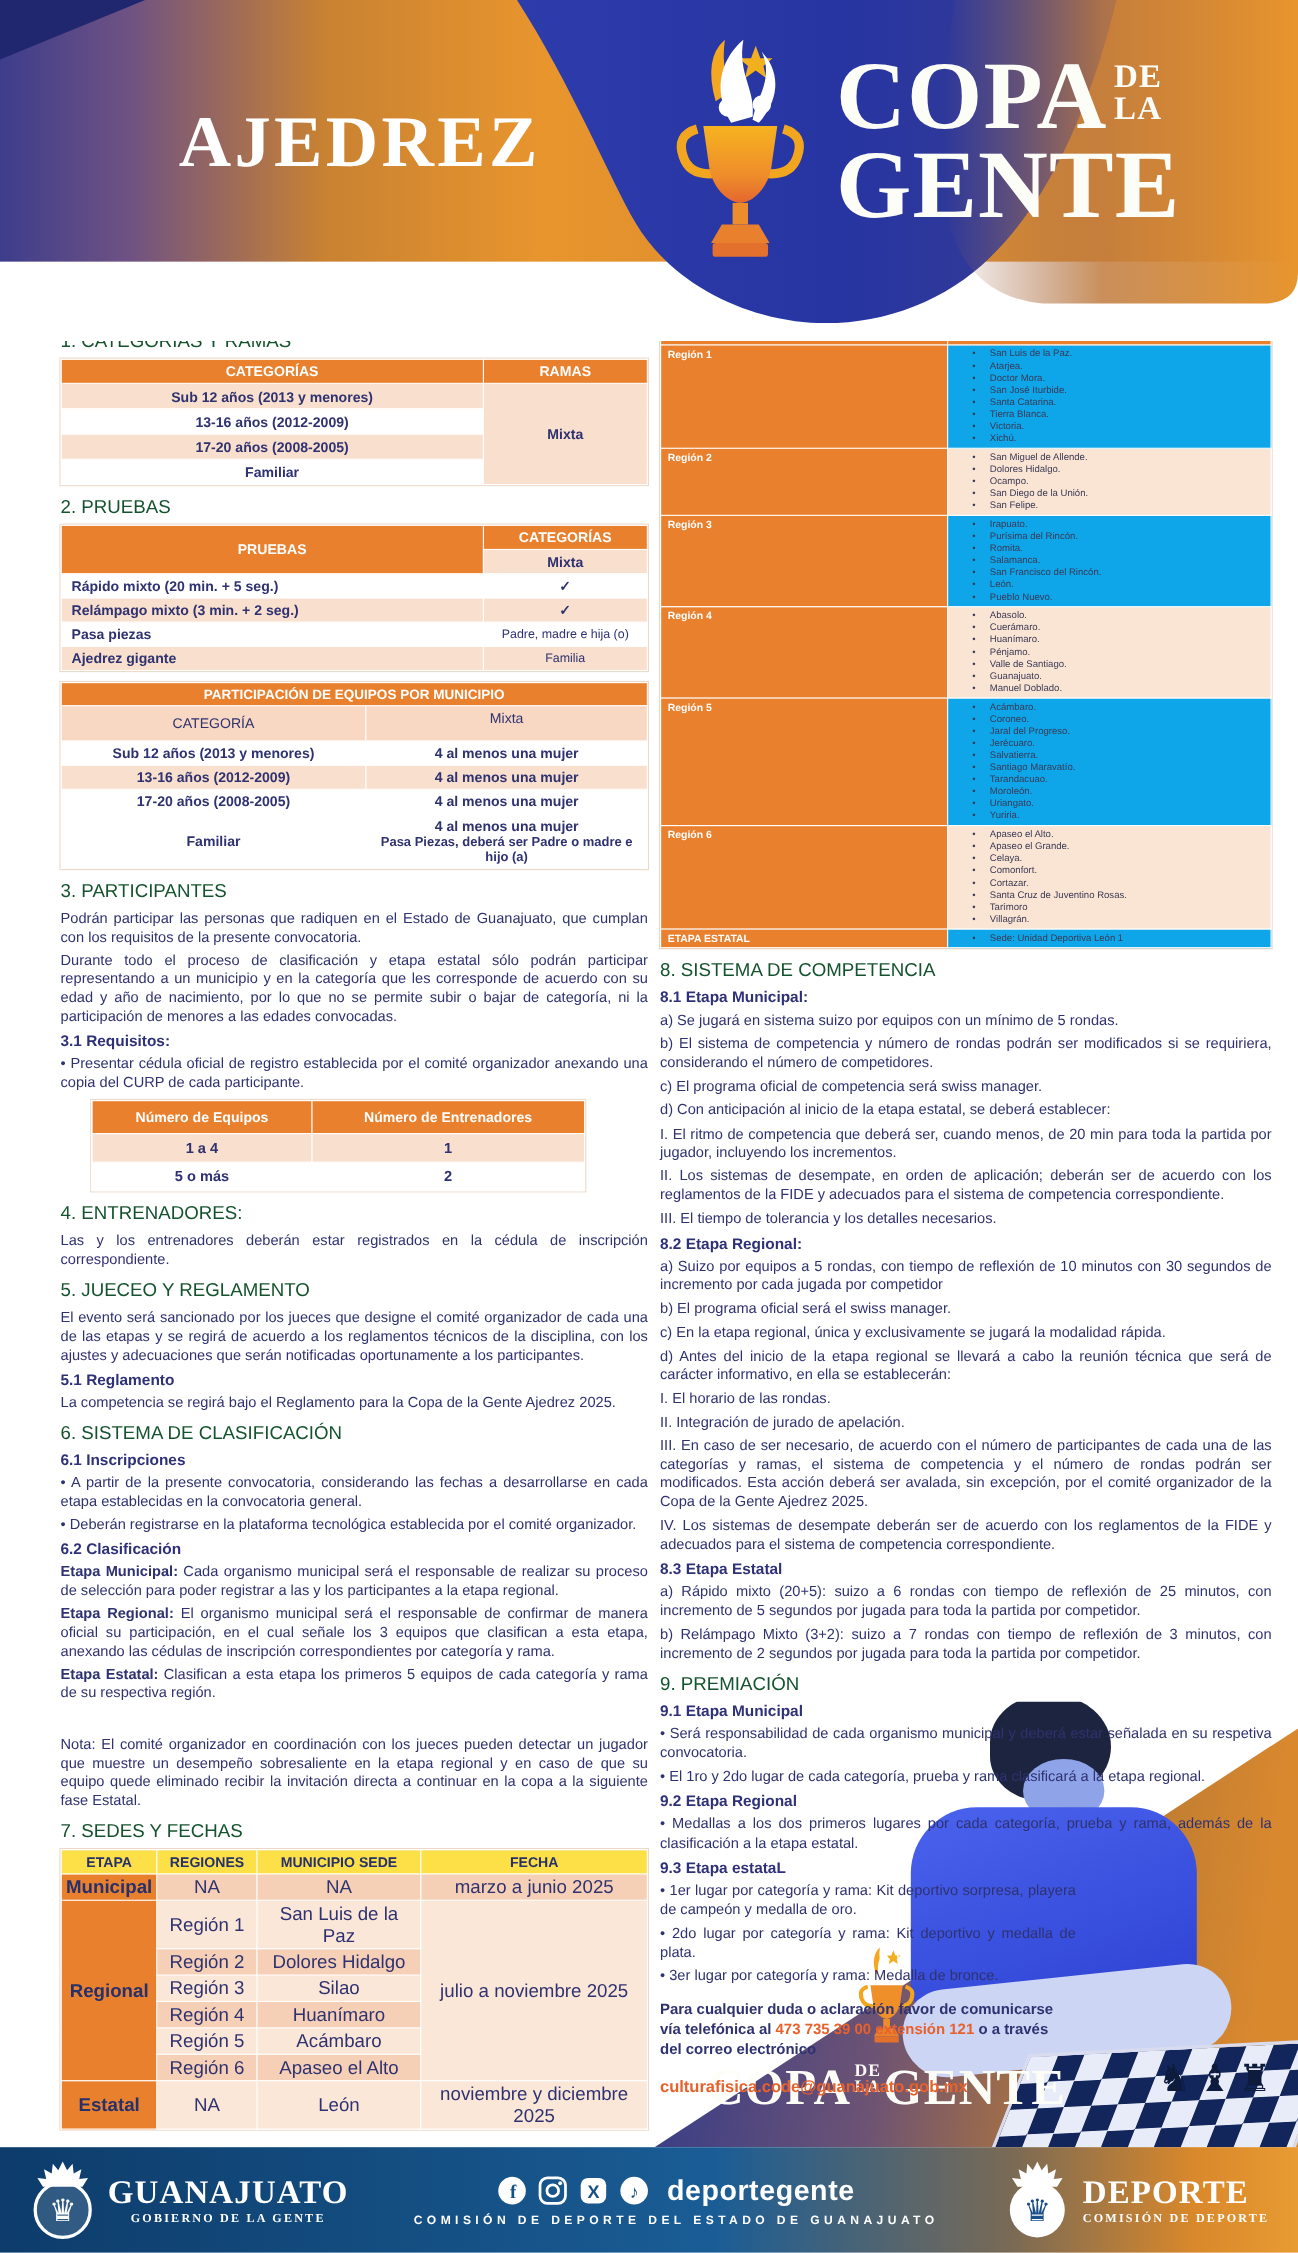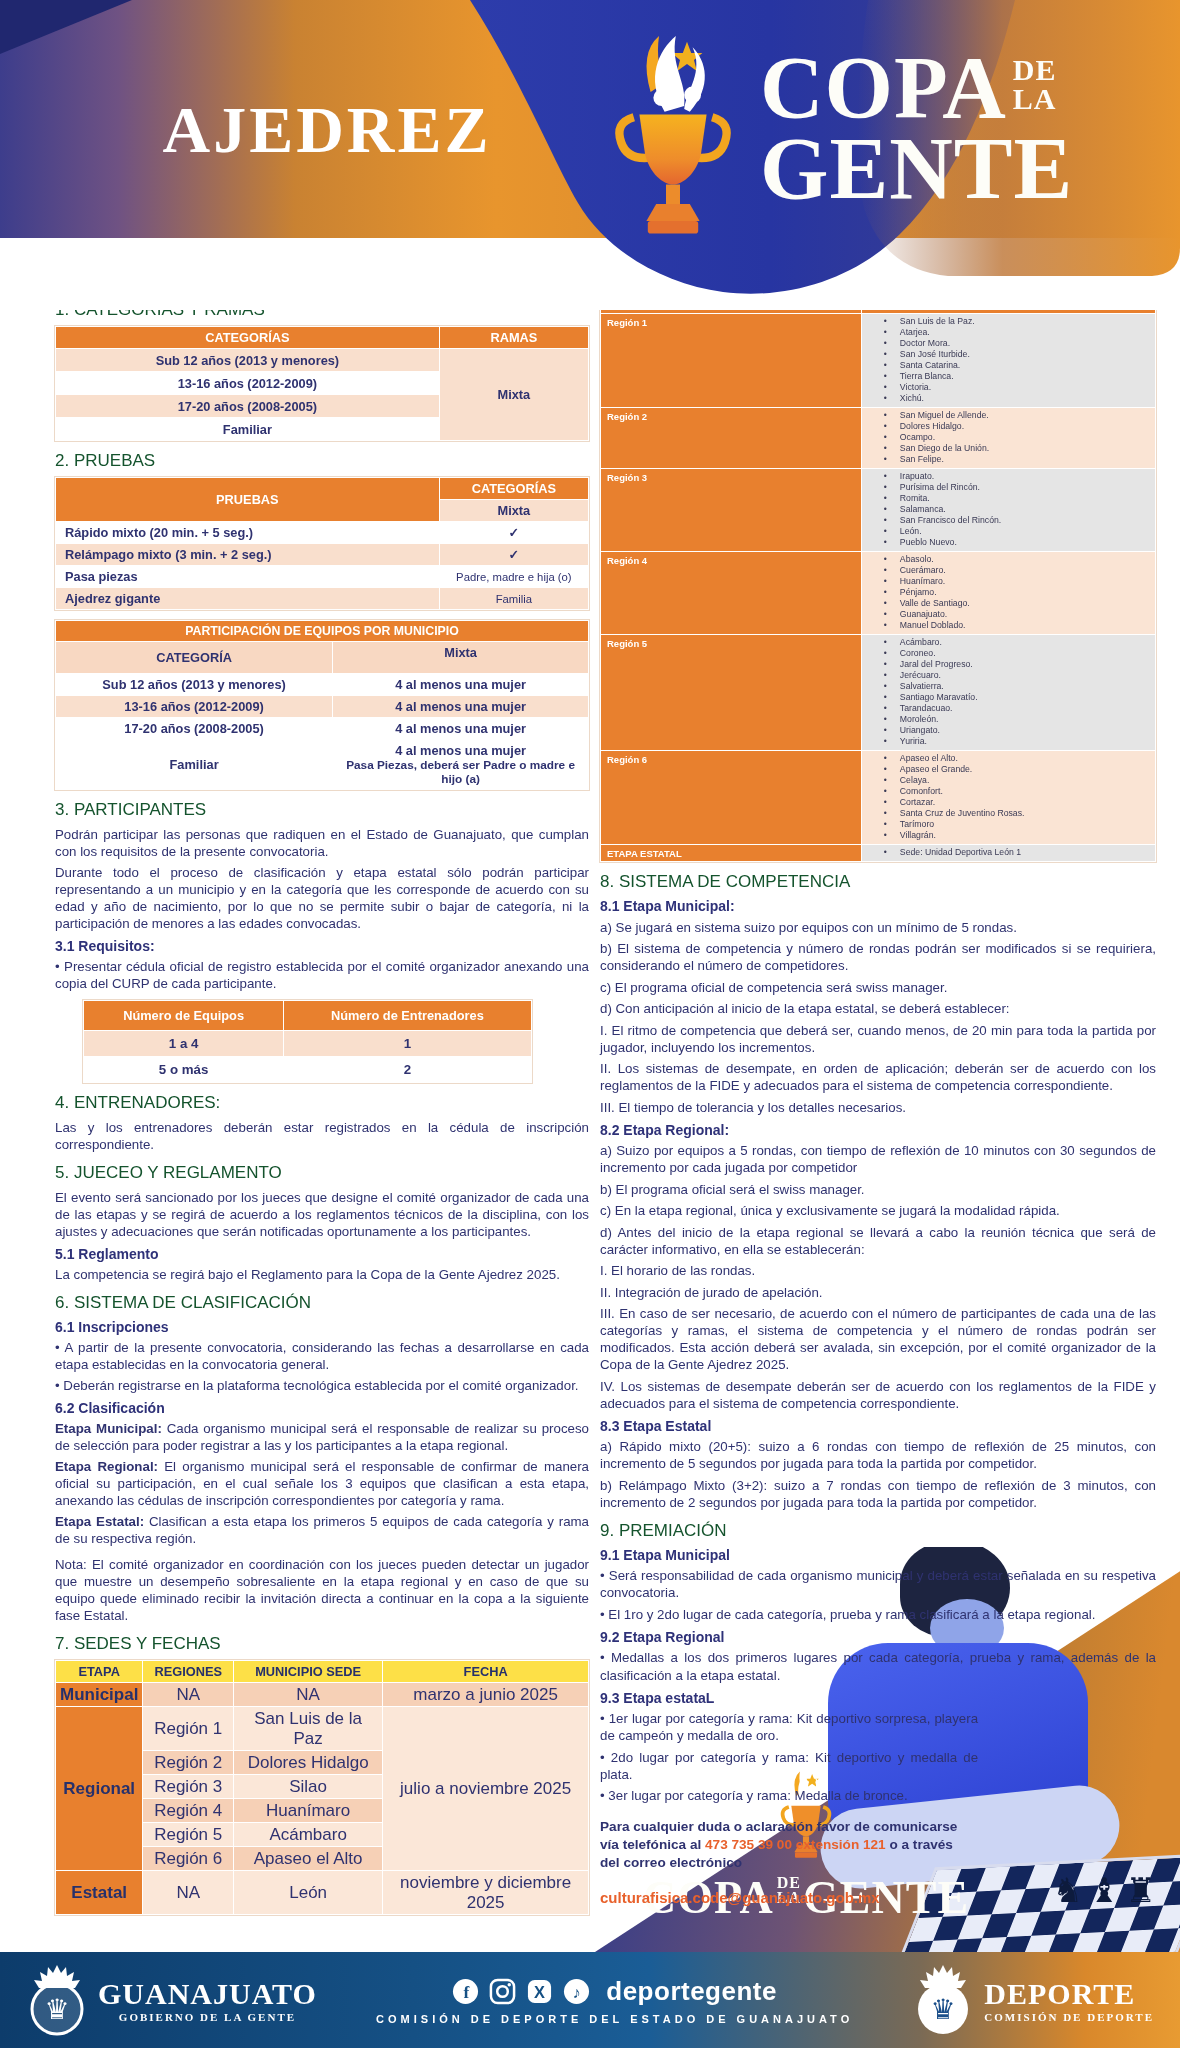--- a/index.html
+++ b/index.html
@@ -31,36 +31,36 @@
   .o{background:#e8802e;color:#fff;font-weight:bold;text-align:center;}
   .pch{background:#f9dfcd;}
   .wht{background:#fff;}
   .ctr{text-align:center;}
   .bold{font-weight:bold;}
   .tblframe{box-shadow:0 0 0 1px #ecd9c8;margin:4px 0 10px 0;}
   .cat-tbl td{font-weight:bold;text-align:center;padding:3.5px 6px;}
   .pru-tbl td.lbl{font-weight:bold;text-align:left;padding-left:9px;}
   .pru-tbl td.val{text-align:center;font-weight:bold;}
   .small-val{font-size:11.3px;font-weight:normal !important;}
-  .part-head{background:#f8d8c2;font-weight:bold;text-align:center;}
+  .part-head{background:#f8d8c2;font-weight:normal;text-align:center;}
   .eq-tbl{width:84%;margin:8px 0 10px 28px;}
   .eq-tbl td{text-align:center;font-weight:bold;font-size:13.3px;padding:5px;}
   
   .sedes-tbl td{font-size:17px;text-align:center;padding:1.5px 4px;}
   .sedes-tbl .et{background:#e8802e;color:#26306b;font-weight:bold;}
   .sedes-tbl .hd{background:#fde047;color:#26306b;font-weight:bold;}
   .sr-a{background:#fbe7d8;} .sr-b{background:#f6d0b6;}
   
   .dist-tbl td{padding:0;vertical-align:top;}
   .dist-tbl .hd{background:#e8802e;color:#fff;font-weight:bold;font-size:9px;letter-spacing:.6px;text-align:center;padding:2px;}
   .dist-tbl .rg{background:#e8802e;color:#fff;font-weight:bold;font-size:9.5px;padding:3px 0 0 6px;width:47%;}
   .dist-tbl ul{margin:2px 0 3px 0;padding:0 0 0 38px;list-style:none;}
   .dist-tbl li{font-size:8.7px;line-height:11px;color:#3a3a55;}
   .dist-tbl li::before{content:"•";display:inline-block;width:16px;margin-left:-16px;}
-  .da{background:#e5e5e5;margin-top:12px;} .db{background:#fae4d4;}
+  .da{background:#0ea5e9;margin-top:12px;} .db{background:#fae4d4;}
   
   ul.plist{list-style:none;margin:2px 0 6px 0;padding:0;}
   ul.plist li{font-size:13.3px;line-height:1.28;text-align:justify;margin:4.5px 0;}
   .narrow li{width:68%;}
   .contact{font-size:13.6px;font-weight:bold;line-height:1.35;width:66%;}
   .accent{color:#e8612c;}
   .email{color:#e8612c;font-weight:bold;font-size:15px;margin-top:16px;}
   
   .graphic{position:absolute;right:0;bottom:96px;width:585px;height:405px;overflow:hidden;z-index:1;}
   .tri{position:absolute;inset:0;clip-path:polygon(0 100%,100% 6%,100% 100%);
@@ -283,21 +283,21 @@
     <p class="txt">La competencia se regirá bajo el Reglamento para la Copa de la Gente Ajedrez 2025.</p>
 
     <h3 class="sec">6. SISTEMA DE CLASIFICACIÓN</h3>
     <h4 class="sub">6.1 Inscripciones</h4>
     <p class="txt">• A partir de la presente convocatoria, considerando las fechas a desarrollarse en cada etapa establecidas en la convocatoria general.</p>
     <p class="txt">• Deberán registrarse en la plataforma tecnológica establecida por el comité organizador.</p>
     <h4 class="sub">6.2 Clasificación</h4>
     <p class="txt"><span class="lead">Etapa Municipal:</span><span> Cada organismo municipal será el responsable de realizar su proceso de selección para poder registrar a las y los participantes a la etapa regional.</span></p>
     <p class="txt"><span class="lead">Etapa Regional:</span><span> El organismo municipal será el responsable de confirmar de manera oficial su participación, en el cual señale los 3 equipos que clasifican a esta etapa, anexando las cédulas de inscripción correspondientes por categoría y rama.</span></p>
     <p class="txt"><span class="lead">Etapa Estatal:</span><span> Clasifican a esta etapa los primeros 5 equipos de cada categoría y rama de su respectiva región.</span></p>
-    <p class="txt" style="margin-top:9px">Nota: El comité organizador en coordinación con los jueces pueden detectar un jugador que muestre un desempeño sobresaliente en la etapa regional y en caso de que su equipo quede eliminado recibir la invitación directa a continuar en la copa a la siguiente fase Estatal.</p>
+    <p class="txt" style="margin-top:30px">Nota: El comité organizador en coordinación con los jueces pueden detectar un jugador que muestre un desempeño sobresaliente en la etapa regional y en caso de que su equipo quede eliminado recibir la invitación directa a continuar en la copa a la siguiente fase Estatal.</p>
 
     <h3 class="sec">7.  SEDES Y FECHAS</h3>
     <table class="tblframe sedes-tbl">
       <tbody>
           <tr>
         <th class="hd" style="width:15%">ETAPA</th>
         <th class="hd" style="width:17%">REGIONES</th>
         <th class="hd" style="width:28%">MUNICIPIO SEDE</th>
         <th class="hd">FECHA</th>
       </tr>

